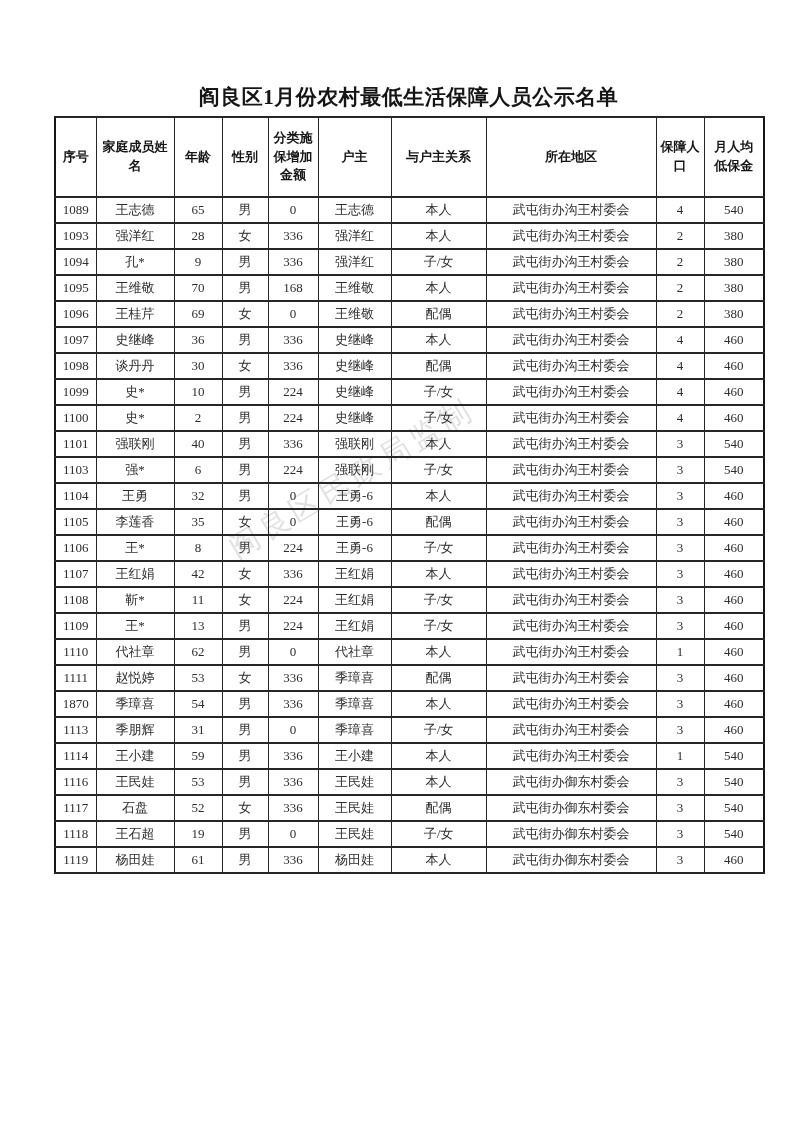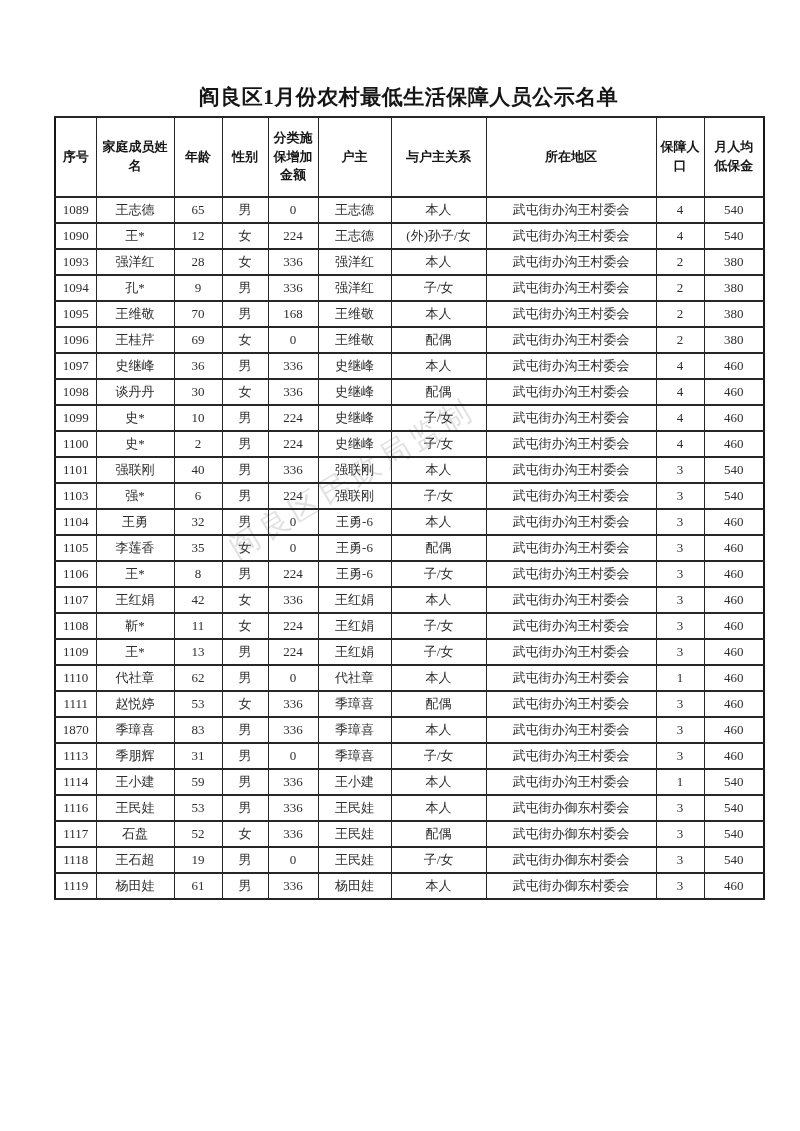--- a/index.html
+++ b/index.html
@@ -117,32 +117,20 @@
           <td>65</td>
           <td>男</td>
           <td>0</td>
           <td>王志德</td>
           <td>本人</td>
           <td>武屯街办沟王村委会</td>
           <td>4</td>
           <td>540</td>
         </tr>
         <tr>
-          <td>1090</td>
-          <td>王*</td>
-          <td>12</td>
-          <td>女</td>
-          <td>224</td>
-          <td>王志德</td>
-          <td>(外)孙子/女</td>
-          <td>武屯街办沟王村委会</td>
-          <td>4</td>
-          <td>540</td>
-        </tr>
-        <tr>
           <td>1093</td>
           <td>强洋红</td>
           <td>28</td>
           <td>女</td>
           <td>336</td>
           <td>强洋红</td>
           <td>本人</td>
           <td>武屯街办沟王村委会</td>
           <td>2</td>
           <td>380</td>
@@ -347,21 +335,21 @@
           <td>336</td>
           <td>季璋喜</td>
           <td>配偶</td>
           <td>武屯街办沟王村委会</td>
           <td>3</td>
           <td>460</td>
         </tr>
         <tr>
           <td>1870</td>
           <td>季璋喜</td>
-          <td>83</td>
+          <td>54</td>
           <td>男</td>
           <td>336</td>
           <td>季璋喜</td>
           <td>本人</td>
           <td>武屯街办沟王村委会</td>
           <td>3</td>
           <td>460</td>
         </tr>
         <tr>
           <td>1113</td>

